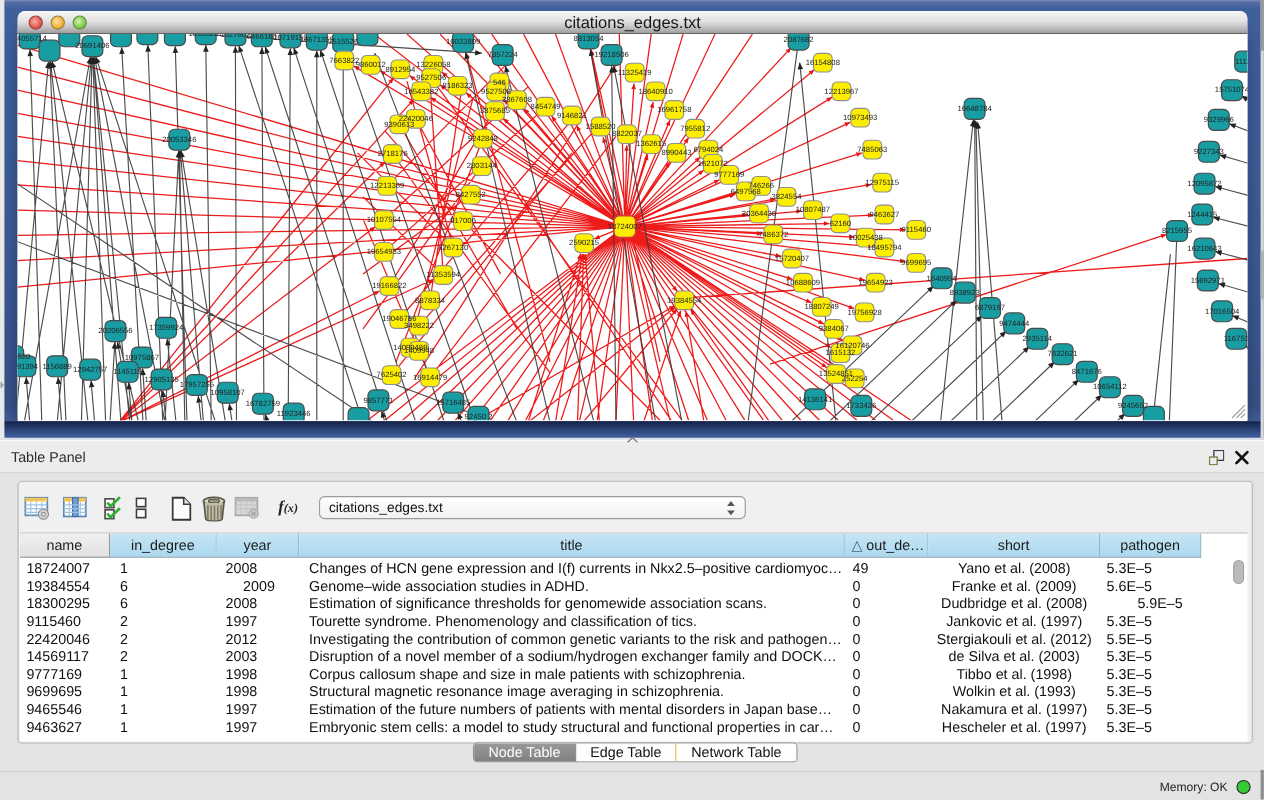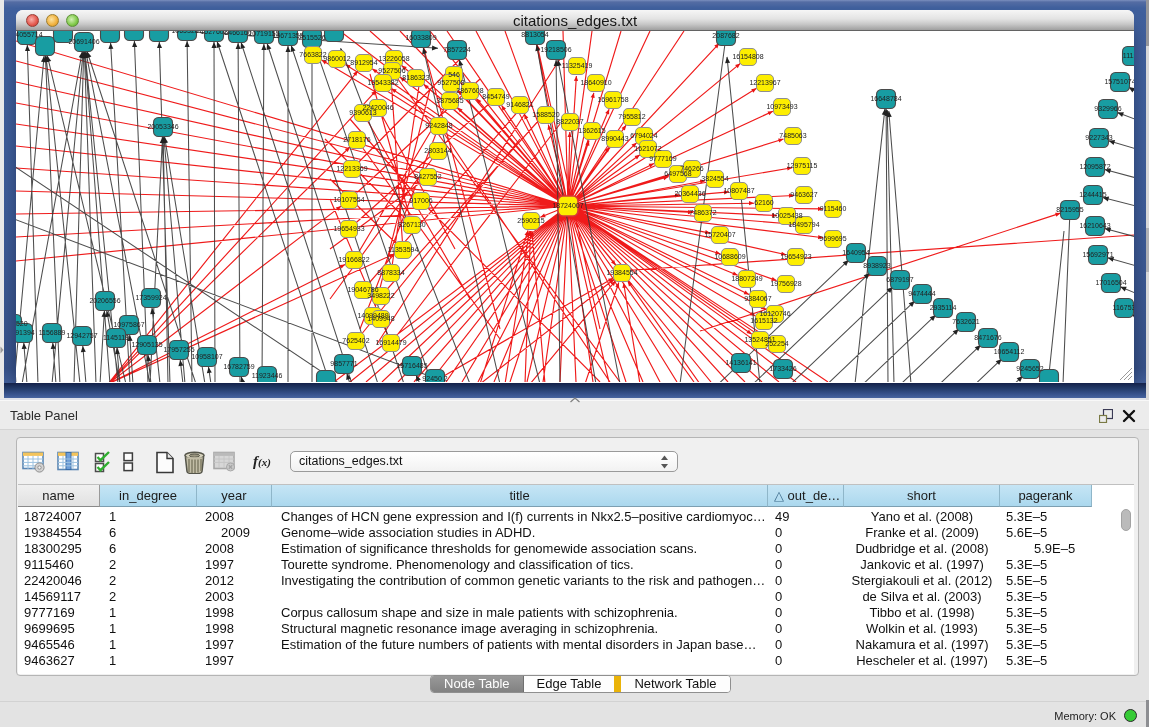--- a/index.html
+++ b/index.html
@@ -27,21 +27,21 @@
   border:1px solid #9a9a9a; border-radius:5px; font-size:12.5px; color:#111; line-height:19px; padding-left:8px; }
 #tablewrap { position:absolute; left:1px; top:46px; width:1116px; height:190px; background:#fff; border-top:1px solid #c0c0c0; overflow:hidden; }
 .hd { position:absolute; top:0; height:22px; font-size:13px; color:#1c1c1c; text-align:center; line-height:22px;
   background:linear-gradient(#c6e5f5,#abd8ee); border-right:1px solid #8fb6c9; border-bottom:1px solid #7d9fb1; }
 .hdg { background:linear-gradient(#f0f0f0,#e1e1e1); border-right:1px solid #9a9a9a; border-bottom:1px solid #8a8a8a; }
 .trow { position:absolute; left:0; width:1116px; height:16.1px; font-size:13px; color:#101010; }
 .trow span { position:absolute; top:0; white-space:nowrap; }
 .trow .ctr { text-align:center; }
 #vsb { position:absolute; right:3px; top:24px; width:10px; height:22px; background:#bbb; border-radius:5px; border:1px solid #a3a3a3; }
 #tabs { position:absolute; left:430px; top:275px; height:18px; border:1px solid #8f8f8f; border-radius:4px; overflow:hidden; font-size:12px; background:#fdfdfd; }
-#tabs div { float:left; height:18px; line-height:16px; padding:0 13px; font-size:13px; background:#fdfdfd; color:#111; border-right:7px solid #eab308; }
+#tabs div { float:left; height:18px; line-height:16px; padding:0 13px; font-size:13px; background:#fdfdfd; color:#111; border-right:1px solid #eab308; }
 #tabs div.sel { background:linear-gradient(#999999,#7e7e7e); color:#fff; border-right:1px solid #6f6f6f; }
 #tabs div:last-child { border-right:none; }
 #mem { position:absolute; right:33px; top:310px; font-size:11px; color:#1e1e1e; }
 #memdot { position:absolute; right:12px; top:309px; width:13px; height:13px; background:#35cb35; border:1.5px solid #2b2b2b; border-radius:50%; }
 #brstrip { position:absolute; right:0; top:300px; width:3px; height:27px; background:#8d8e92; }
 .ticon { position:absolute; top:13px; }
 </style></head>
 <body>
 <div id="stage">
 <div id="desk">
@@ -544,21 +544,21 @@
             <path d="M4.5 13.5L1 9h7z" fill="#555"></path>
           </svg>
     </div>
     <div id="tablewrap">
       <div class="hd hdg" style="left:0px;width:82px">name</div>
       <div class="hd" style="left:82px;width:97px">in_degree</div>
       <div class="hd" style="left:179px;width:75px">year</div>
       <div class="hd" style="left:254px;width:496px">title</div>
       <div class="hd" style="left:750px;width:76px;text-align:left;padding-left:6px"><span style="color:#3b6a8a">△</span> out_de…</div>
       <div class="hd" style="left:826px;width:156px">short</div>
-      <div class="hd" style="left:982px;width:92px">pagerank</div>
+      <div class="hd" style="left:982px;width:92px">pathogen</div>
       <div class="trow" style="top:23.5px">
             <span style="left:6px">18724007</span>
             <span style="left:91px">1</span>
             <span style="left:187px">2008</span>
             <span style="left:263px">Changes of HCN gene expression and I(f) currents in Nkx2.5–positive cardiomyoc…</span>
             <span style="left:757px">49</span>
             <span class="ctr" style="left:826px;width:156px">Yano et al. (2008)</span>
             <span style="left:988px">5.3E–5</span>
           </div>
 <div class="trow" style="top:39.6px">
@@ -594,20 +594,21 @@
             <span style="left:187px">2012</span>
             <span style="left:263px">Investigating the contribution of common genetic variants to the risk and pathogen…</span>
             <span style="left:757px">0</span>
             <span class="ctr" style="left:826px;width:156px">Stergiakouli et al. (2012)</span>
             <span style="left:988px">5.5E–5</span>
           </div>
 <div class="trow" style="top:104.0px">
             <span style="left:6px">14569117</span>
             <span style="left:91px">2</span>
             <span style="left:187px">2003</span>
+            <span style="left:263px">Disruption of a novel member of a sodium/hydrogen exchanger family and DOCK…</span>
             <span style="left:757px">0</span>
             <span class="ctr" style="left:826px;width:156px">de Silva et al. (2003)</span>
             <span style="left:988px">5.3E–5</span>
           </div>
 <div class="trow" style="top:120.1px">
             <span style="left:6px">9777169</span>
             <span style="left:91px">1</span>
             <span style="left:187px">1998</span>
             <span style="left:263px">Corpus callosum shape and size in male patients with schizophrenia.</span>
             <span style="left:757px">0</span>
@@ -629,20 +630,21 @@
             <span style="left:187px">1997</span>
             <span style="left:263px">Estimation of the future numbers of patients with mental disorders in Japan base…</span>
             <span style="left:757px">0</span>
             <span class="ctr" style="left:826px;width:156px">Nakamura et al. (1997)</span>
             <span style="left:988px">5.3E–5</span>
           </div>
 <div class="trow" style="top:168.4px">
             <span style="left:6px">9463627</span>
             <span style="left:91px">1</span>
             <span style="left:187px">1997</span>
+            <span style="left:263px">Embryonic stem cells: a model to study structural and functional properties in car…</span>
             <span style="left:757px">0</span>
             <span class="ctr" style="left:826px;width:156px">Hescheler et al. (1997)</span>
             <span style="left:988px">5.3E–5</span>
           </div>
       <div id="vsb"></div>
     </div>
   </div>
   <div id="tabs">
     <div class="sel">Node Table</div>
         <div>Edge Table</div>

